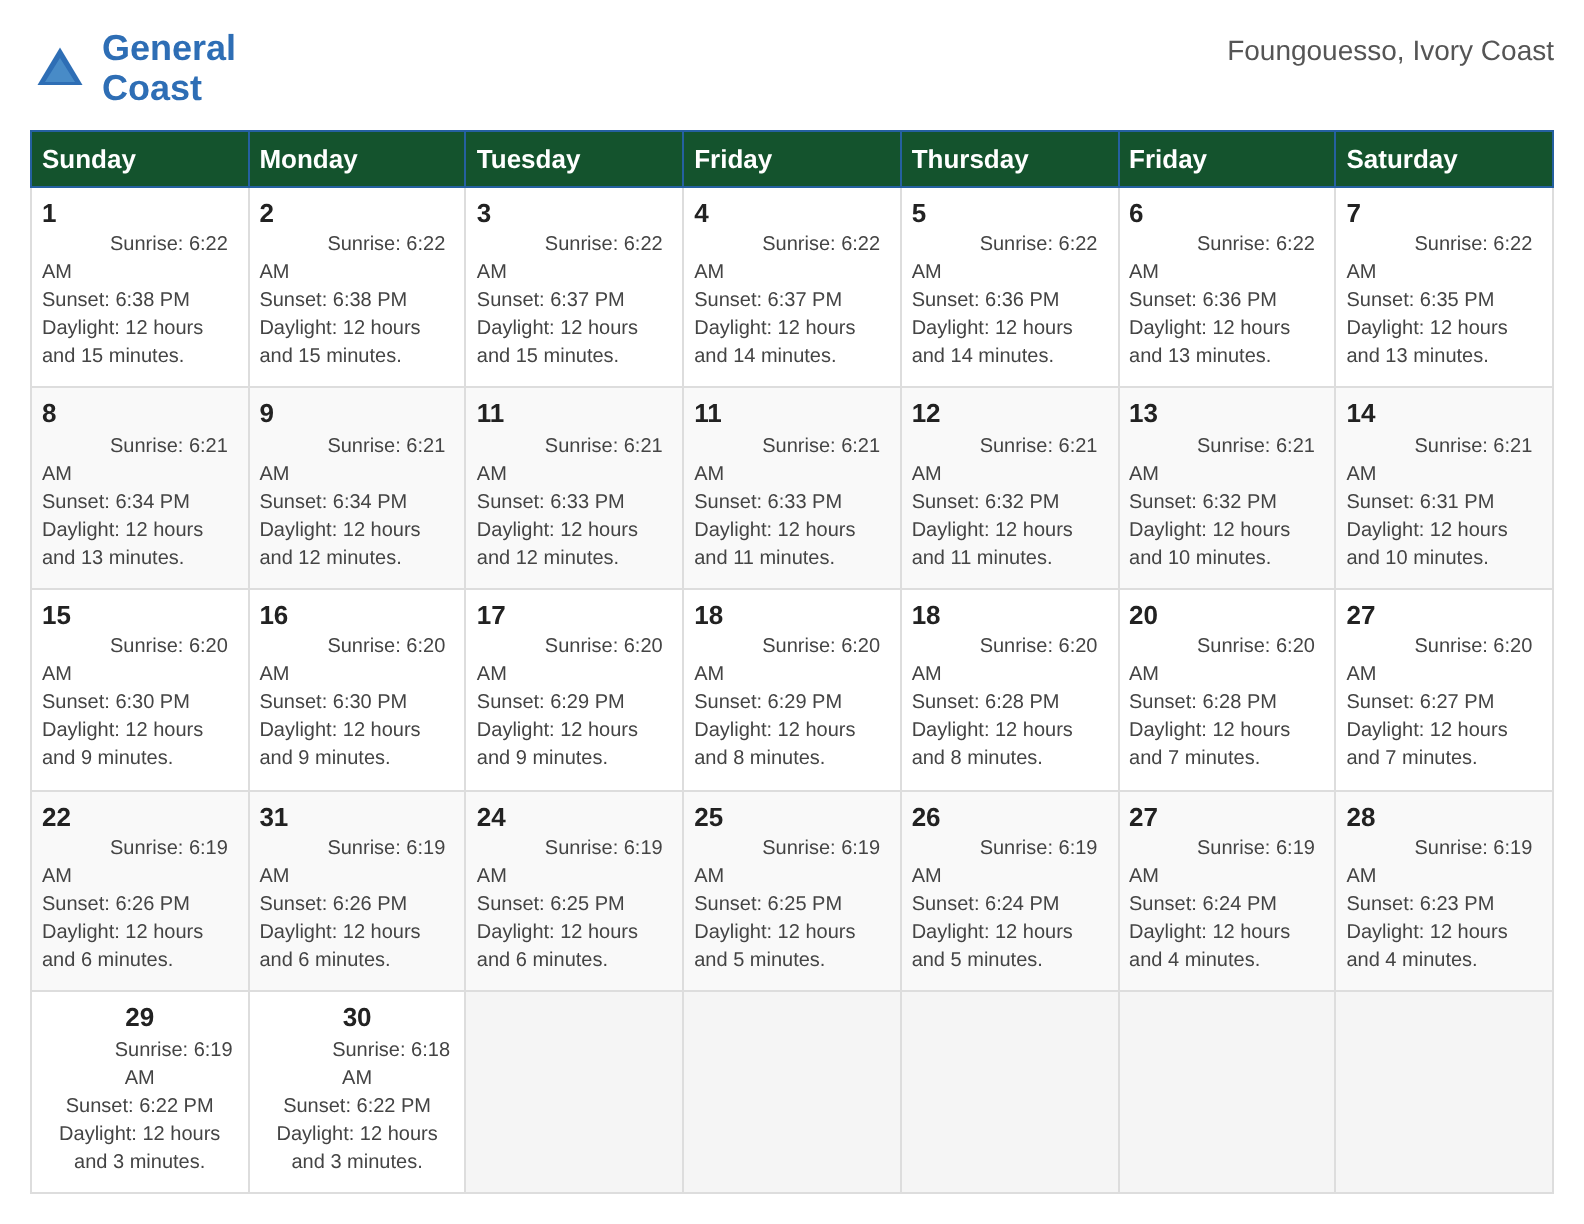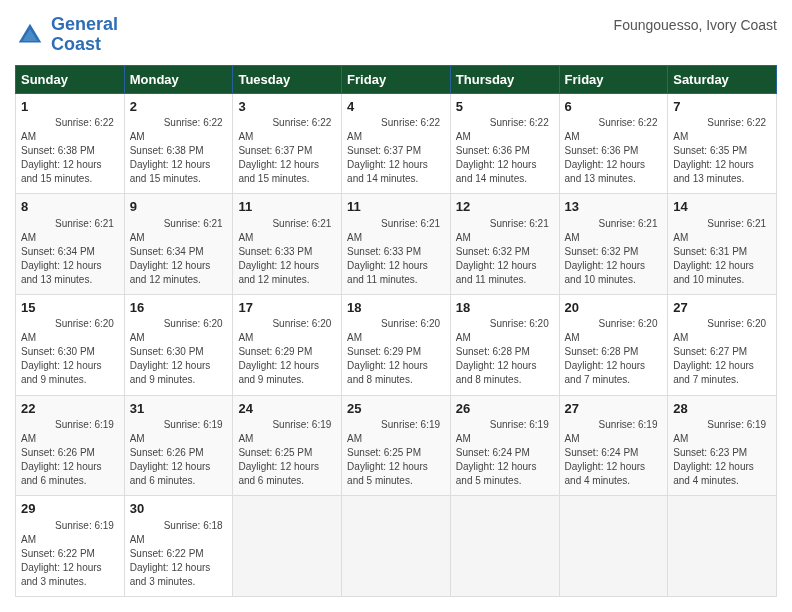--- a/index.html
+++ b/index.html
@@ -96,20 +96,21 @@
       font-size: 10px;
       color: #444;
       line-height: 1.4;
       margin-left: 34px;
     }
     .empty-cell {
       background: #f5f5f5 !important;
     }
     .last-row td {
       height: 70px;
+      text-align: center;
     }
   </style>
 </head>
 <body>
 
 <div class="page">
   <div class="header">
     <div class="logo">
       <svg class="logo-icon" viewBox="0 0 40 40">
         <polygon points="20,5 35,30 5,30" fill="#2e6eb5"></polygon>

